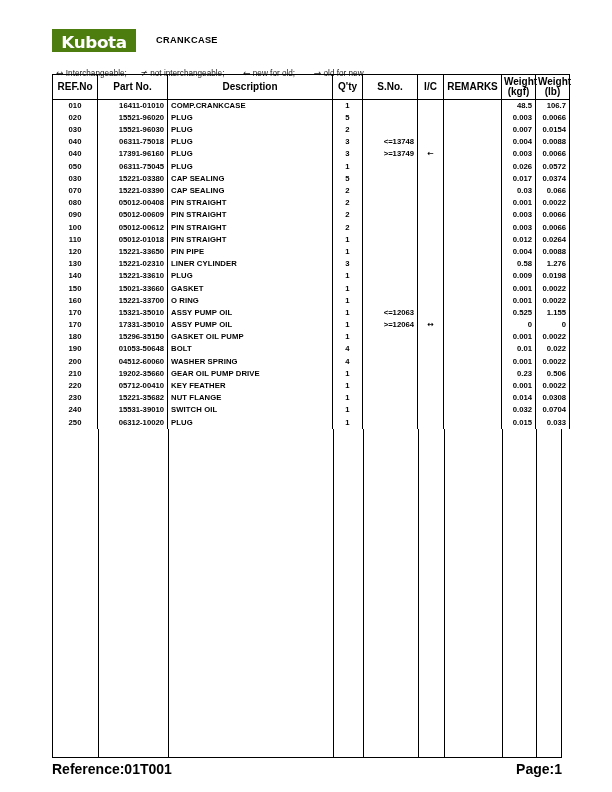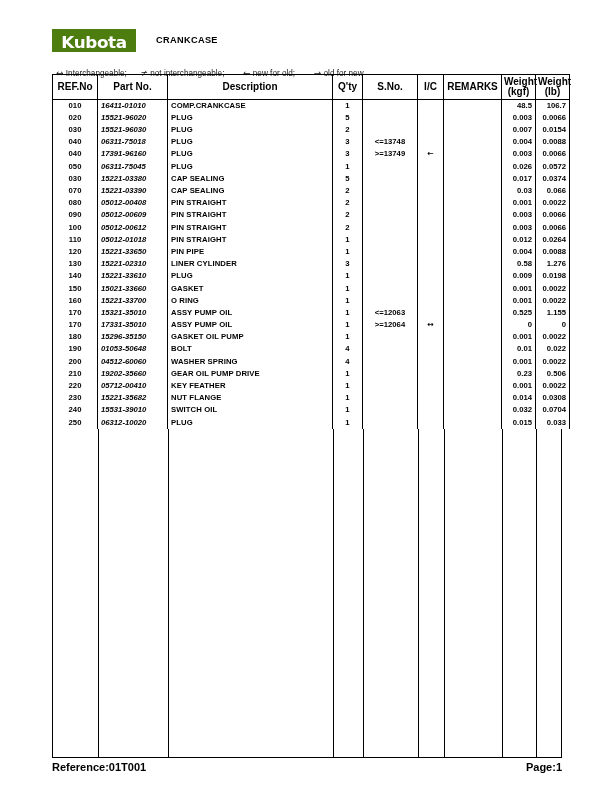--- a/index.html
+++ b/index.html
@@ -114,26 +114,26 @@
   .c-part  { width: 70px;  text-align: center; }
   .c-desc  { width: 165px; text-align: left; }
   .c-qty   { width: 30px;  text-align: center; margin-left: 48px; }
   .c-sno   { width: 55px;  text-align: center; }
   .c-ic    { width: 26px;  text-align: center; }
   .c-rem   { width: 58px;  text-align: center; }
   .c-wkgf  { width: 34px;  text-align: center; }
   .c-wlb   { width: 34px;  text-align: center; }
 
   tbody td.c-qty   { text-align: center; }
-  tbody td.c-sno   { text-align: center; padding-left: 7px; margin-left: 20px; }
+  tbody td.c-sno   { text-align: right; padding-left: 7px; margin-left: 20px; }
   tbody td.c-ic    { text-align: center; font-family: "DejaVu Sans", sans-serif; font-size: 8.5px; }
   tbody td.c-wkgf,
   tbody td.c-wlb   { text-align: right; padding-right: 5px; }
   tbody td.c-ref   { text-align: center; margin-left: 12px; }
-  tbody td.c-part  { text-align: left; font-style: italic; }
+  tbody td.c-part  { text-align: right; }
   tbody td.c-desc  { text-align: left; padding-left: 4px; letter-spacing: 0.1px; }
 
   
   .filler {
     position: absolute;
     left: 52px;
     width: 510px;
     border-left: 1px solid #000;
     border-right: 1px solid #000;
   }
@@ -151,21 +151,21 @@
     width: 510px;
     border-top: 1.6px solid #000;
   }
   .footer {
     position: absolute;
     left: 52px;
     width: 510px;
     display: flex;
     justify-content: space-between;
     align-items: center;
-    font-size: 11px;
+    font-size: 14px;
     font-weight: bold;
   }
 </style>
 </head>
 <body>
 
 <div class="page">
 
   <div class="header">
     <div class="logo">

